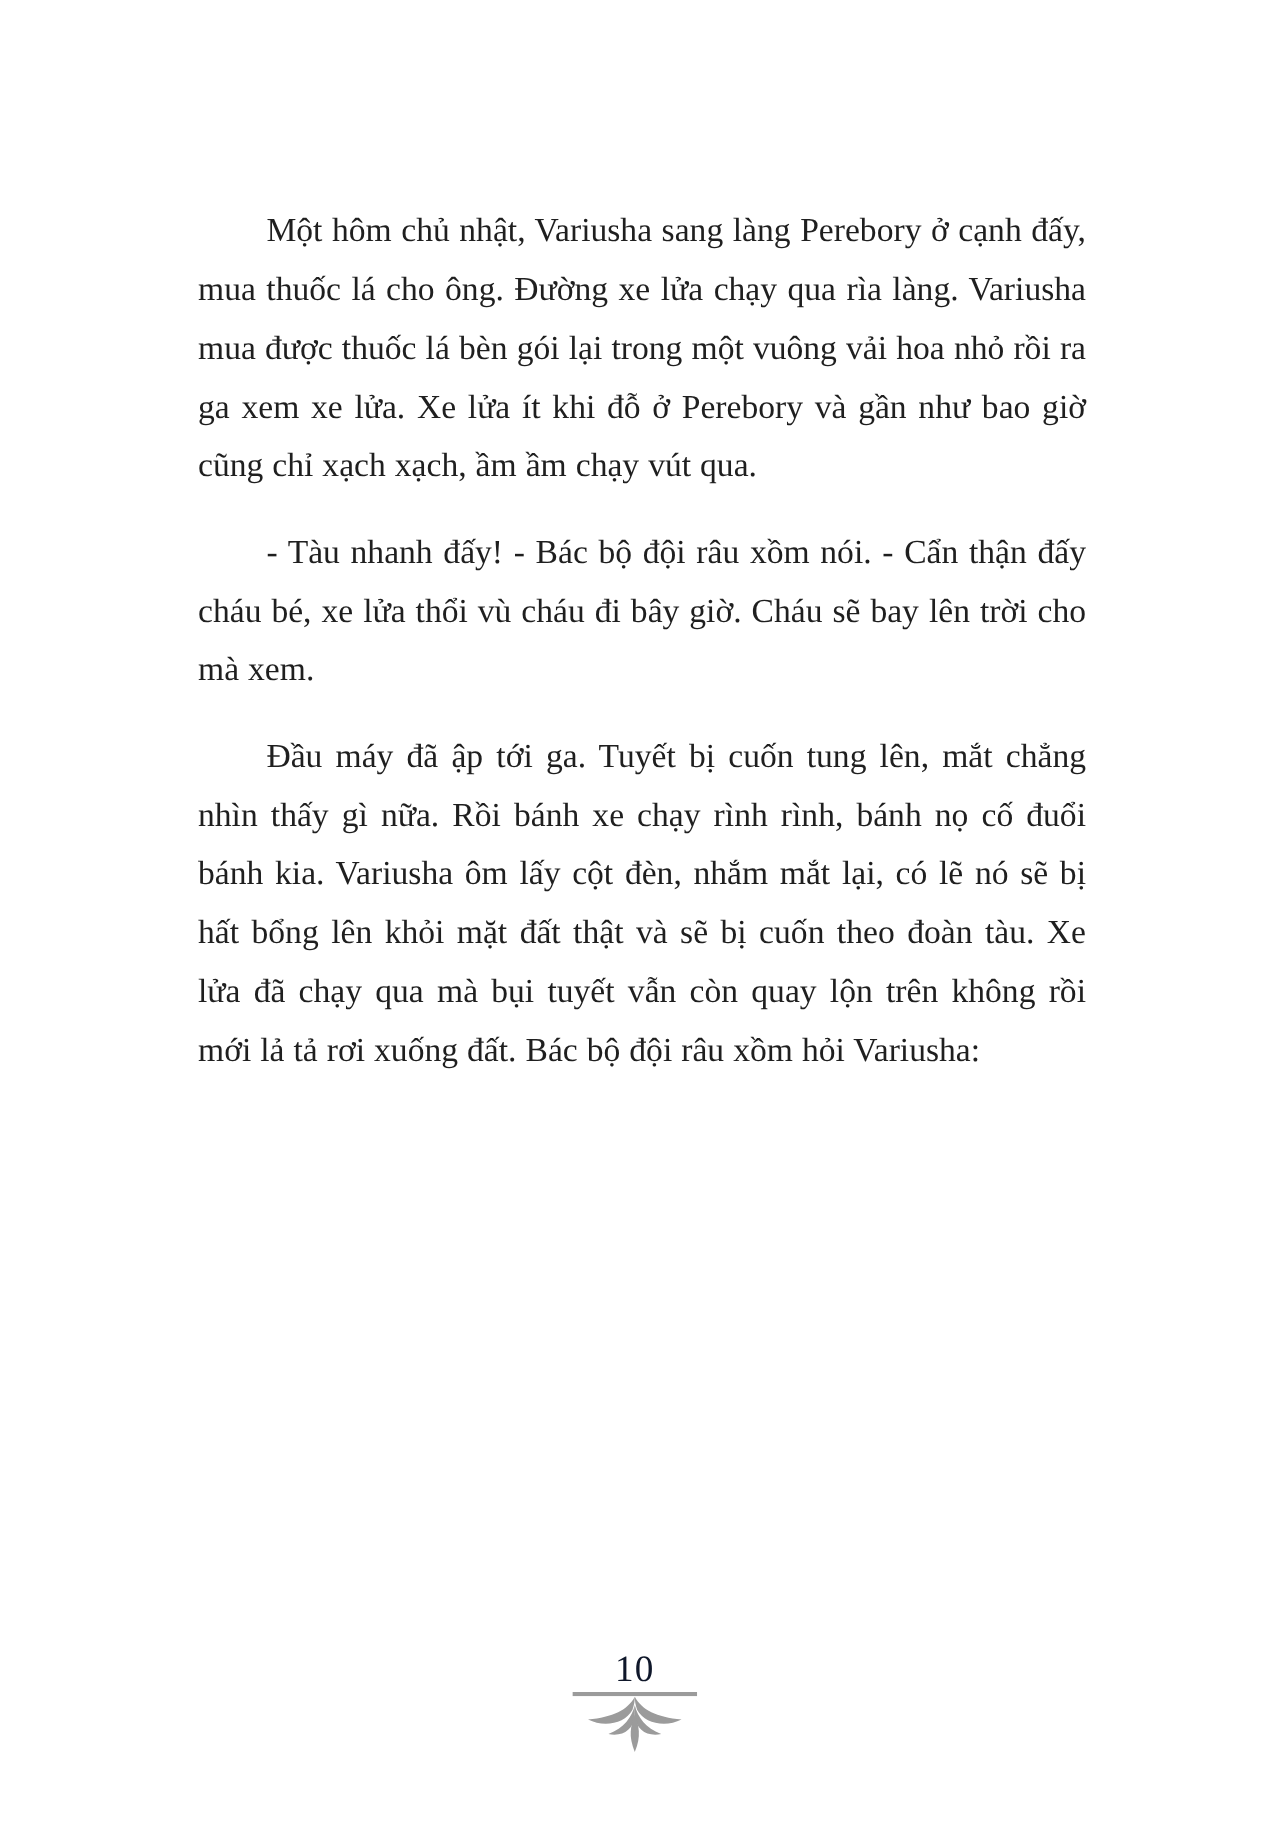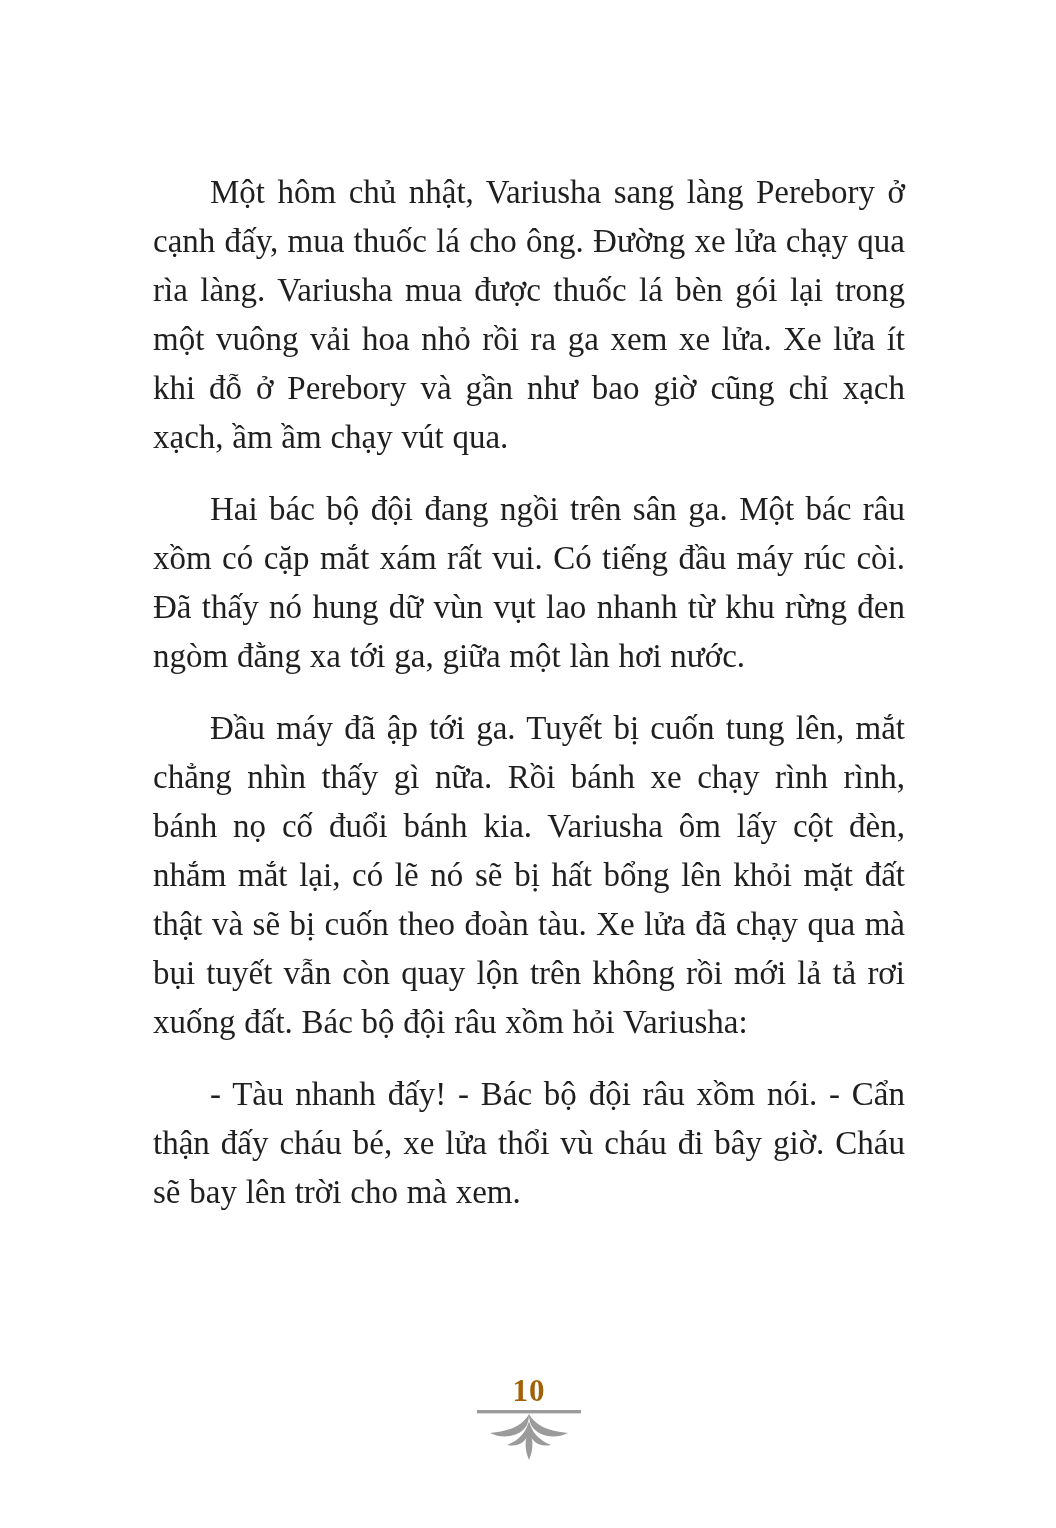--- a/index.html
+++ b/index.html
@@ -20,58 +20,57 @@
     background: #ffffff;
   }
   .text-block {
     position: absolute;
     left: 153px;
     top: 168px;
     width: 752px;
     color: #1f1f1f;
   }
   .text-block p {
-    margin: 0 0 23px 0;
-    font-size: 33px;
+    margin: 0 0 23px 12px;
+    font-size: 28px;
     line-height: 49px;
     text-align: justify;
     text-indent: 57px;
     word-spacing: 0.5px;
   }
   .page-footer {
     position: absolute;
     left: 153px;
     top: 1374px;
     width: 752px;
     text-align: center;
   }
   .page-number {
     font-size: 31px;
-    font-weight: bold;
-    color: #a16207;
+    font-weight: normal;
+    color: #0f172a;
     line-height: 34px;
     letter-spacing: 1px;
   }
   .ornament {
     display: block;
     margin: 2px auto 0 auto;
     width: 104px;
     height: 54px;
   }
 </style>
 </head>
 <body>
 
 <div class="page">
 
   <main class="text-block">
     <p>Một hôm chủ nhật, Variusha sang làng Perebory ở cạnh đấy, mua thuốc lá cho ông. Đường xe lửa chạy qua rìa làng. Variusha mua được thuốc lá bèn gói lại trong một vuông vải hoa nhỏ rồi ra ga xem xe lửa. Xe lửa ít khi đỗ ở Perebory và gần như bao giờ cũng chỉ xạch xạch, ầm ầm chạy vút qua.</p>
-    <p>Hai bác bộ đội đang ngồi trên sân ga. Một bác râu xồm có cặp mắt xám rất vui. Có tiếng đầu máy rúc còi. Đã thấy nó hung dữ vùn vụt lao nhanh từ khu rừng đen ngòm đằng xa tới ga, giữa một làn hơi nước.</p>
+    <p>- Tàu nhanh đấy! - Bác bộ đội râu xồm nói. - Cẩn thận đấy cháu bé, xe lửa thổi vù cháu đi bây giờ. Cháu sẽ bay lên trời cho mà xem.</p>
     <p>Đầu máy đã ập tới ga. Tuyết bị cuốn tung lên, mắt chẳng nhìn thấy gì nữa. Rồi bánh xe chạy rình rình, bánh nọ cố đuổi bánh kia. Variusha ôm lấy cột đèn, nhắm mắt lại, có lẽ nó sẽ bị hất bổng lên khỏi mặt đất thật và sẽ bị cuốn theo đoàn tàu. Xe lửa đã chạy qua mà bụi tuyết vẫn còn quay lộn trên không rồi mới lả tả rơi xuống đất. Bác bộ đội râu xồm hỏi Variusha:</p>
-    <p>- Tàu nhanh đấy! - Bác bộ đội râu xồm nói. - Cẩn thận đấy cháu bé, xe lửa thổi vù cháu đi bây giờ. Cháu sẽ bay lên trời cho mà xem.</p>
   </main>
 
   <footer class="page-footer">
     <div class="page-number">10</div>
     <svg class="ornament" viewBox="0 0 104 54" xmlns="http://www.w3.org/2000/svg">
 
       <rect x="0" y="0" width="104" height="3.4" fill="#9b9b9b"></rect>
 
       <path d="M52 4 C46 15, 34 21, 13 23 C27 30, 44 26, 50 15 C51.5 11, 52 7, 52 4 Z" fill="#9b9b9b"></path>
       <path d="M52 4 C58 15, 70 21, 91 23 C77 30, 60 26, 54 15 C52.5 11, 52 7, 52 4 Z" fill="#9b9b9b"></path>

